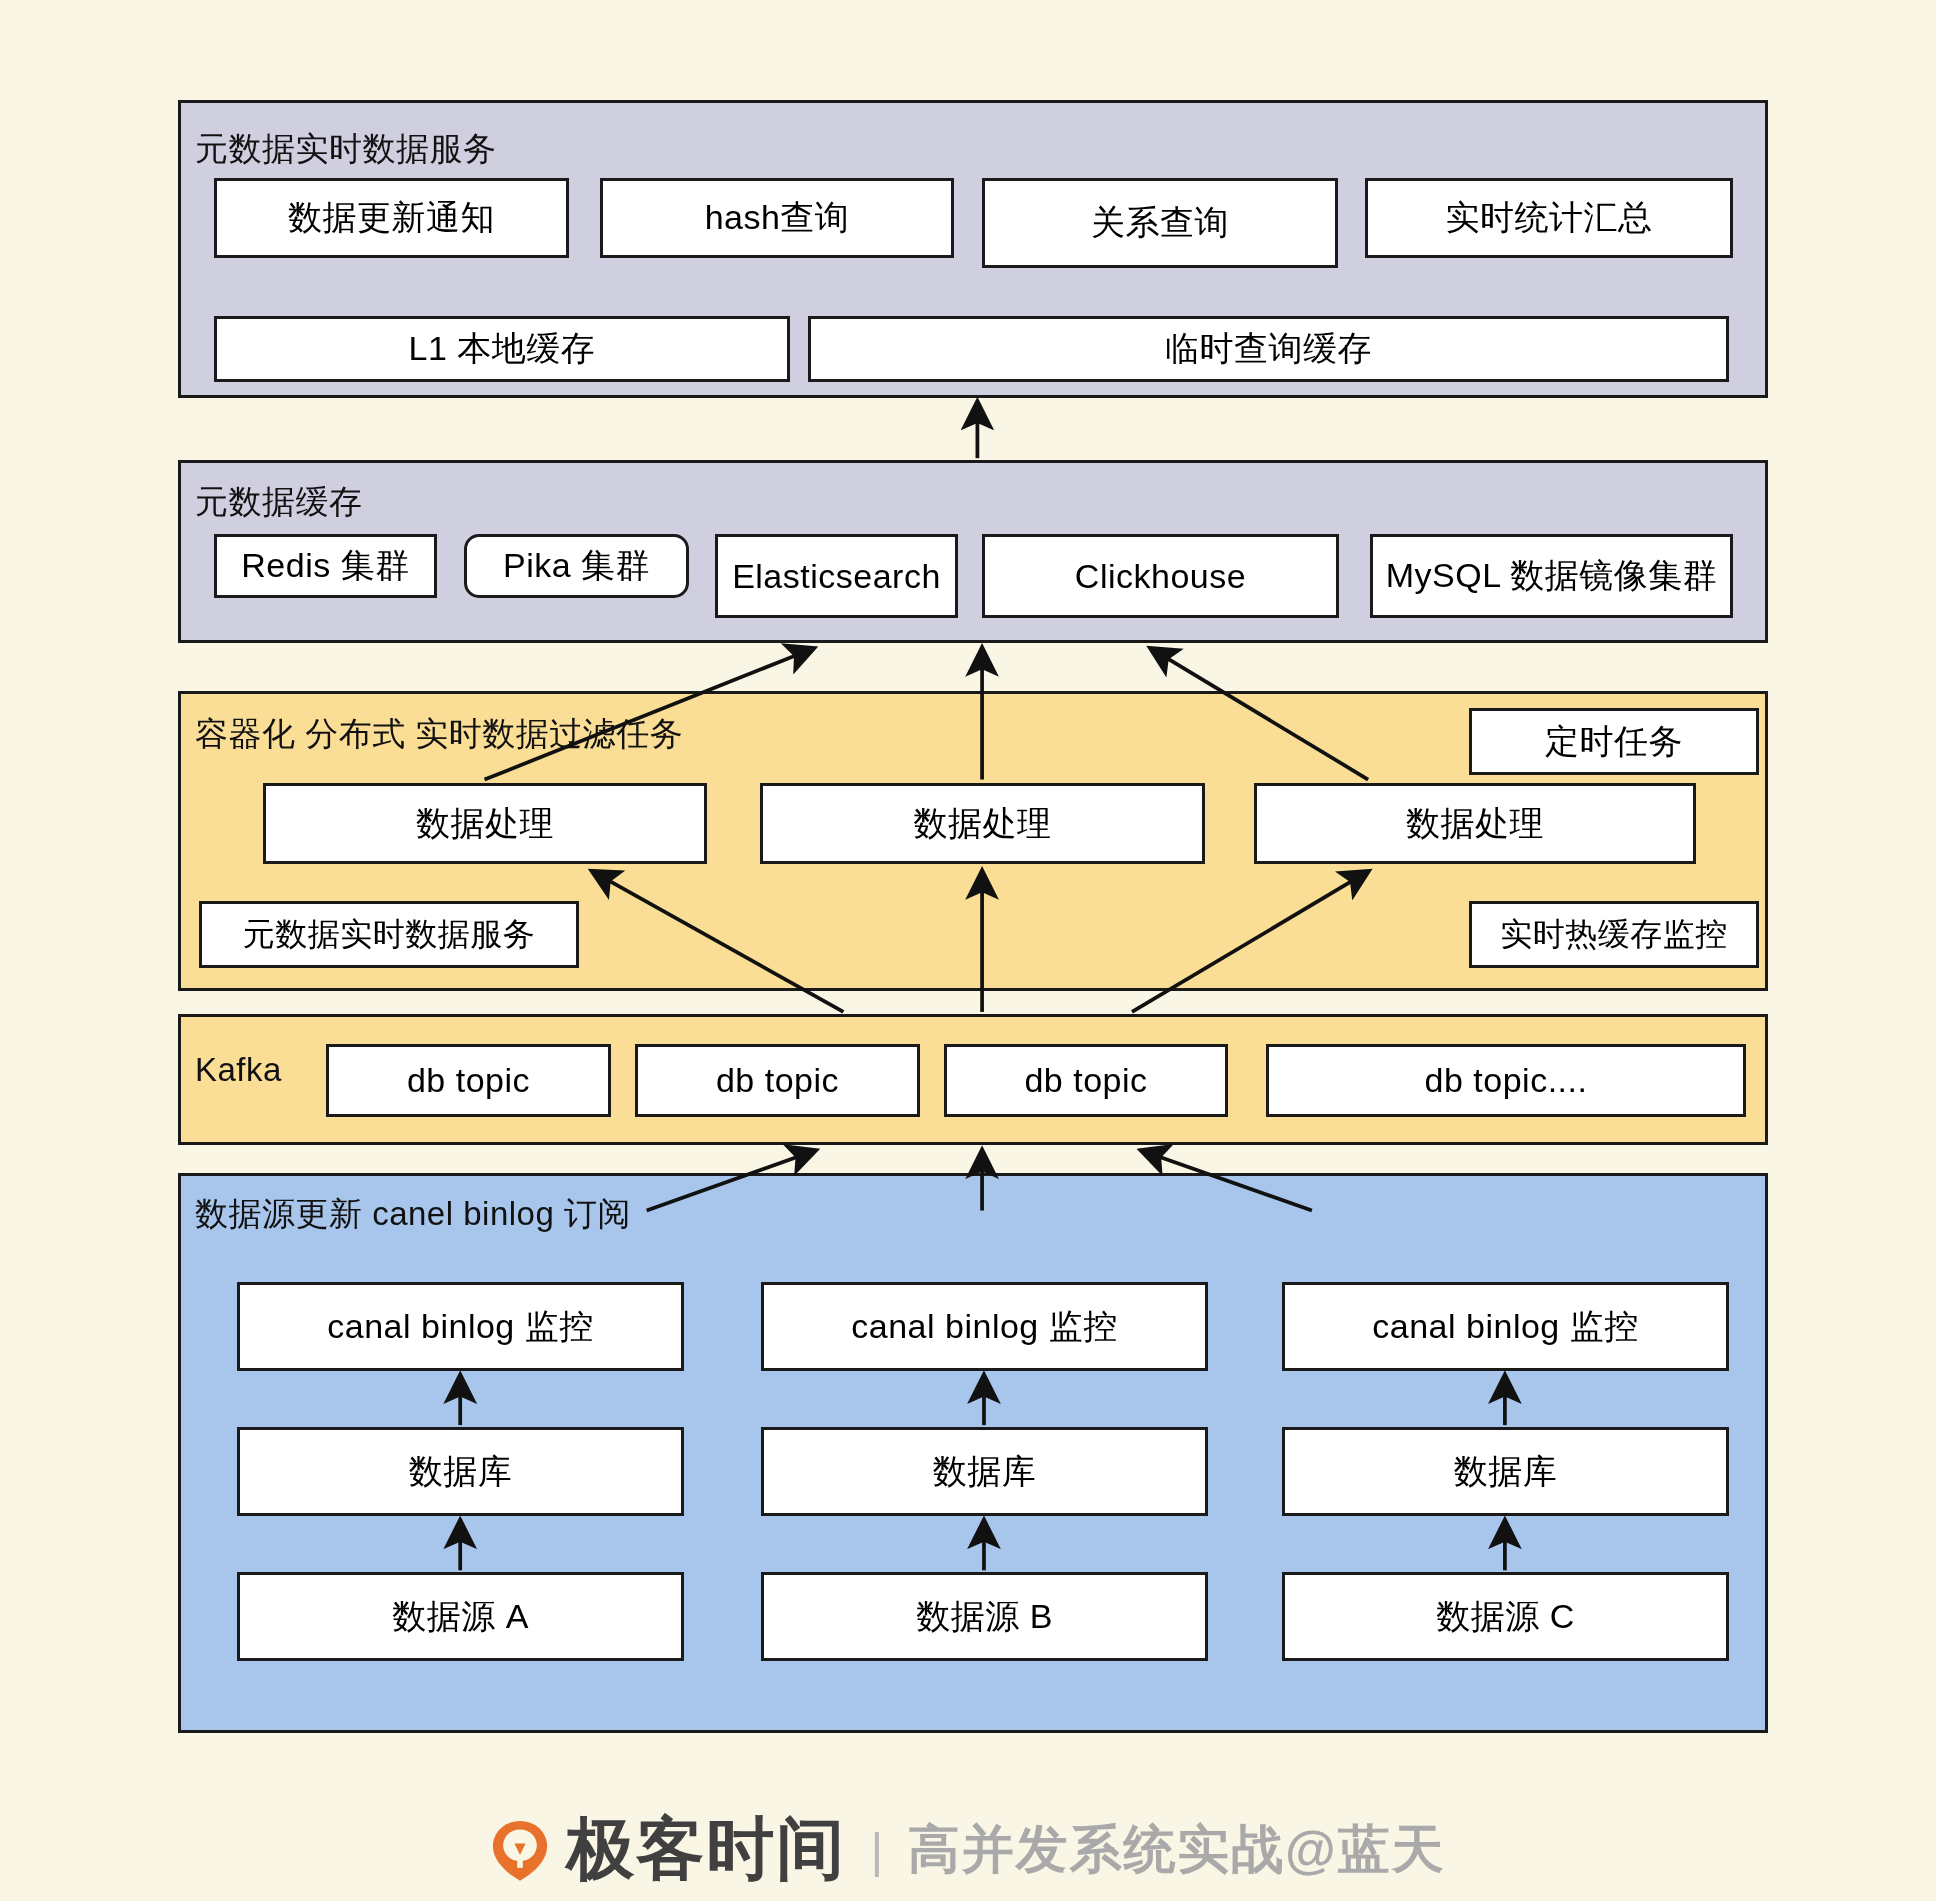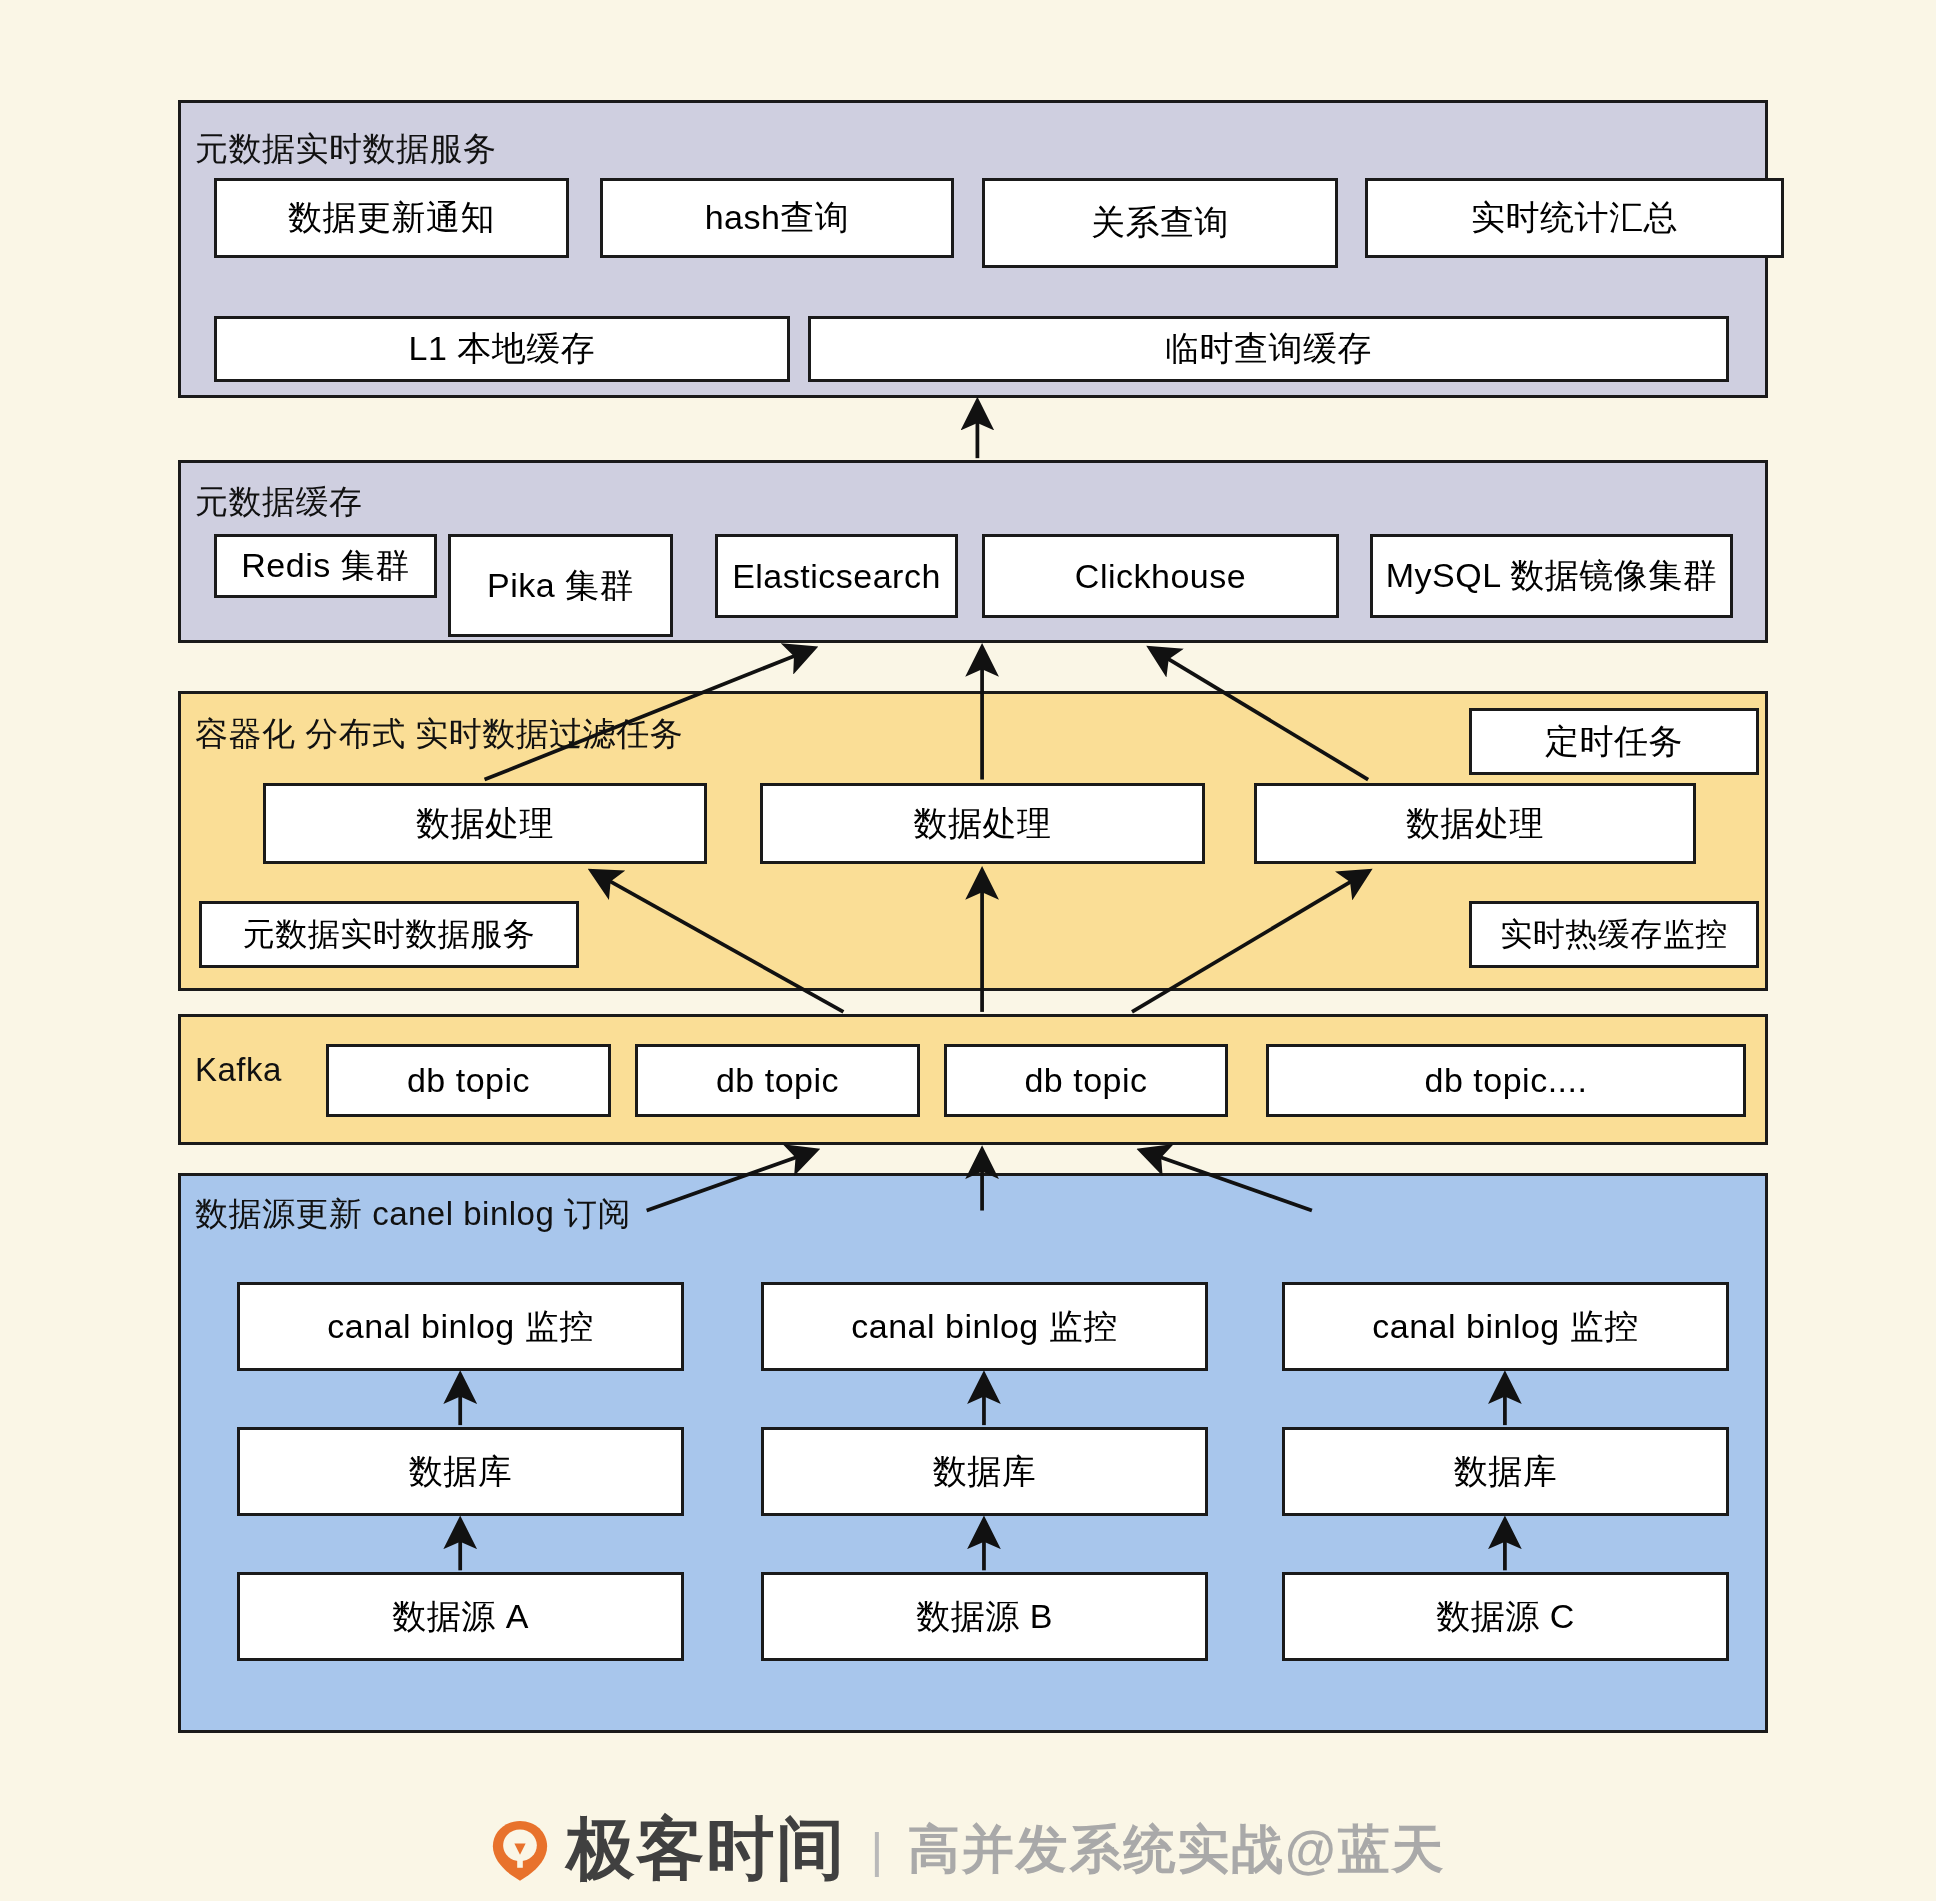--- a/index.html
+++ b/index.html
@@ -99,31 +99,31 @@
 
 <div id="canvas">
 
   <div class="layer purple" style="left:178px; top:100px; width:1590px; height:298px;">
   </div>
   <div class="layer-title" style="left:195px; top:127px;">元数据实时数据服务</div>
 
   <div class="box" style="left:214px; top:178px; width:355px; height:80px;">数据更新通知</div>
   <div class="box" style="left:600px; top:178px; width:354px; height:80px;">hash查询</div>
   <div class="box" style="left:982px; top:178px; width:356px; height:90px;">关系查询</div>
-  <div class="box" style="left:1365px; top:178px; width:419px; height:80px;">实时统计汇总</div>
+  <div class="box" style="left:1365px; top:178px; width:368px; height:80px;">实时统计汇总</div>
 
   <div class="box" style="left:214px; top:316px; width:576px; height:66px;">L1 本地缓存</div>
   <div class="box" style="left:808px; top:316px; width:921px; height:66px;">临时查询缓存</div>
 
   <div class="layer purple" style="left:178px; top:460px; width:1590px; height:183px;">
   </div>
   <div class="layer-title" style="left:195px; top:480px;">元数据缓存</div>
 
   <div class="box" style="left:214px; top:534px; width:223px; height:64px;">Redis 集群</div>
-  <div class="box" style="left:448px; top:534px; width:225px; height:103px;">Pika 集群</div>
+  <div class="box" style="left:464px; top:534px; width:225px; height:64px;border-radius:15px;">Pika 集群</div>
   <div class="box" style="left:715px; top:534px; width:243px; height:84px;">Elasticsearch</div>
   <div class="box" style="left:982px; top:534px; width:357px; height:84px;">Clickhouse</div>
   <div class="box" style="left:1370px; top:534px; width:363px; height:84px;">MySQL 数据镜像集群</div>
 
   <div class="layer orange" style="left:178px; top:691px; width:1590px; height:300px;">
   </div>
   <div class="layer-title" style="left:195px; top:712px;">容器化 分布式 实时数据过滤任务</div>
 
   <div class="box" style="left:1469px; top:708px; width:290px; height:67px;">定时任务</div>
 

